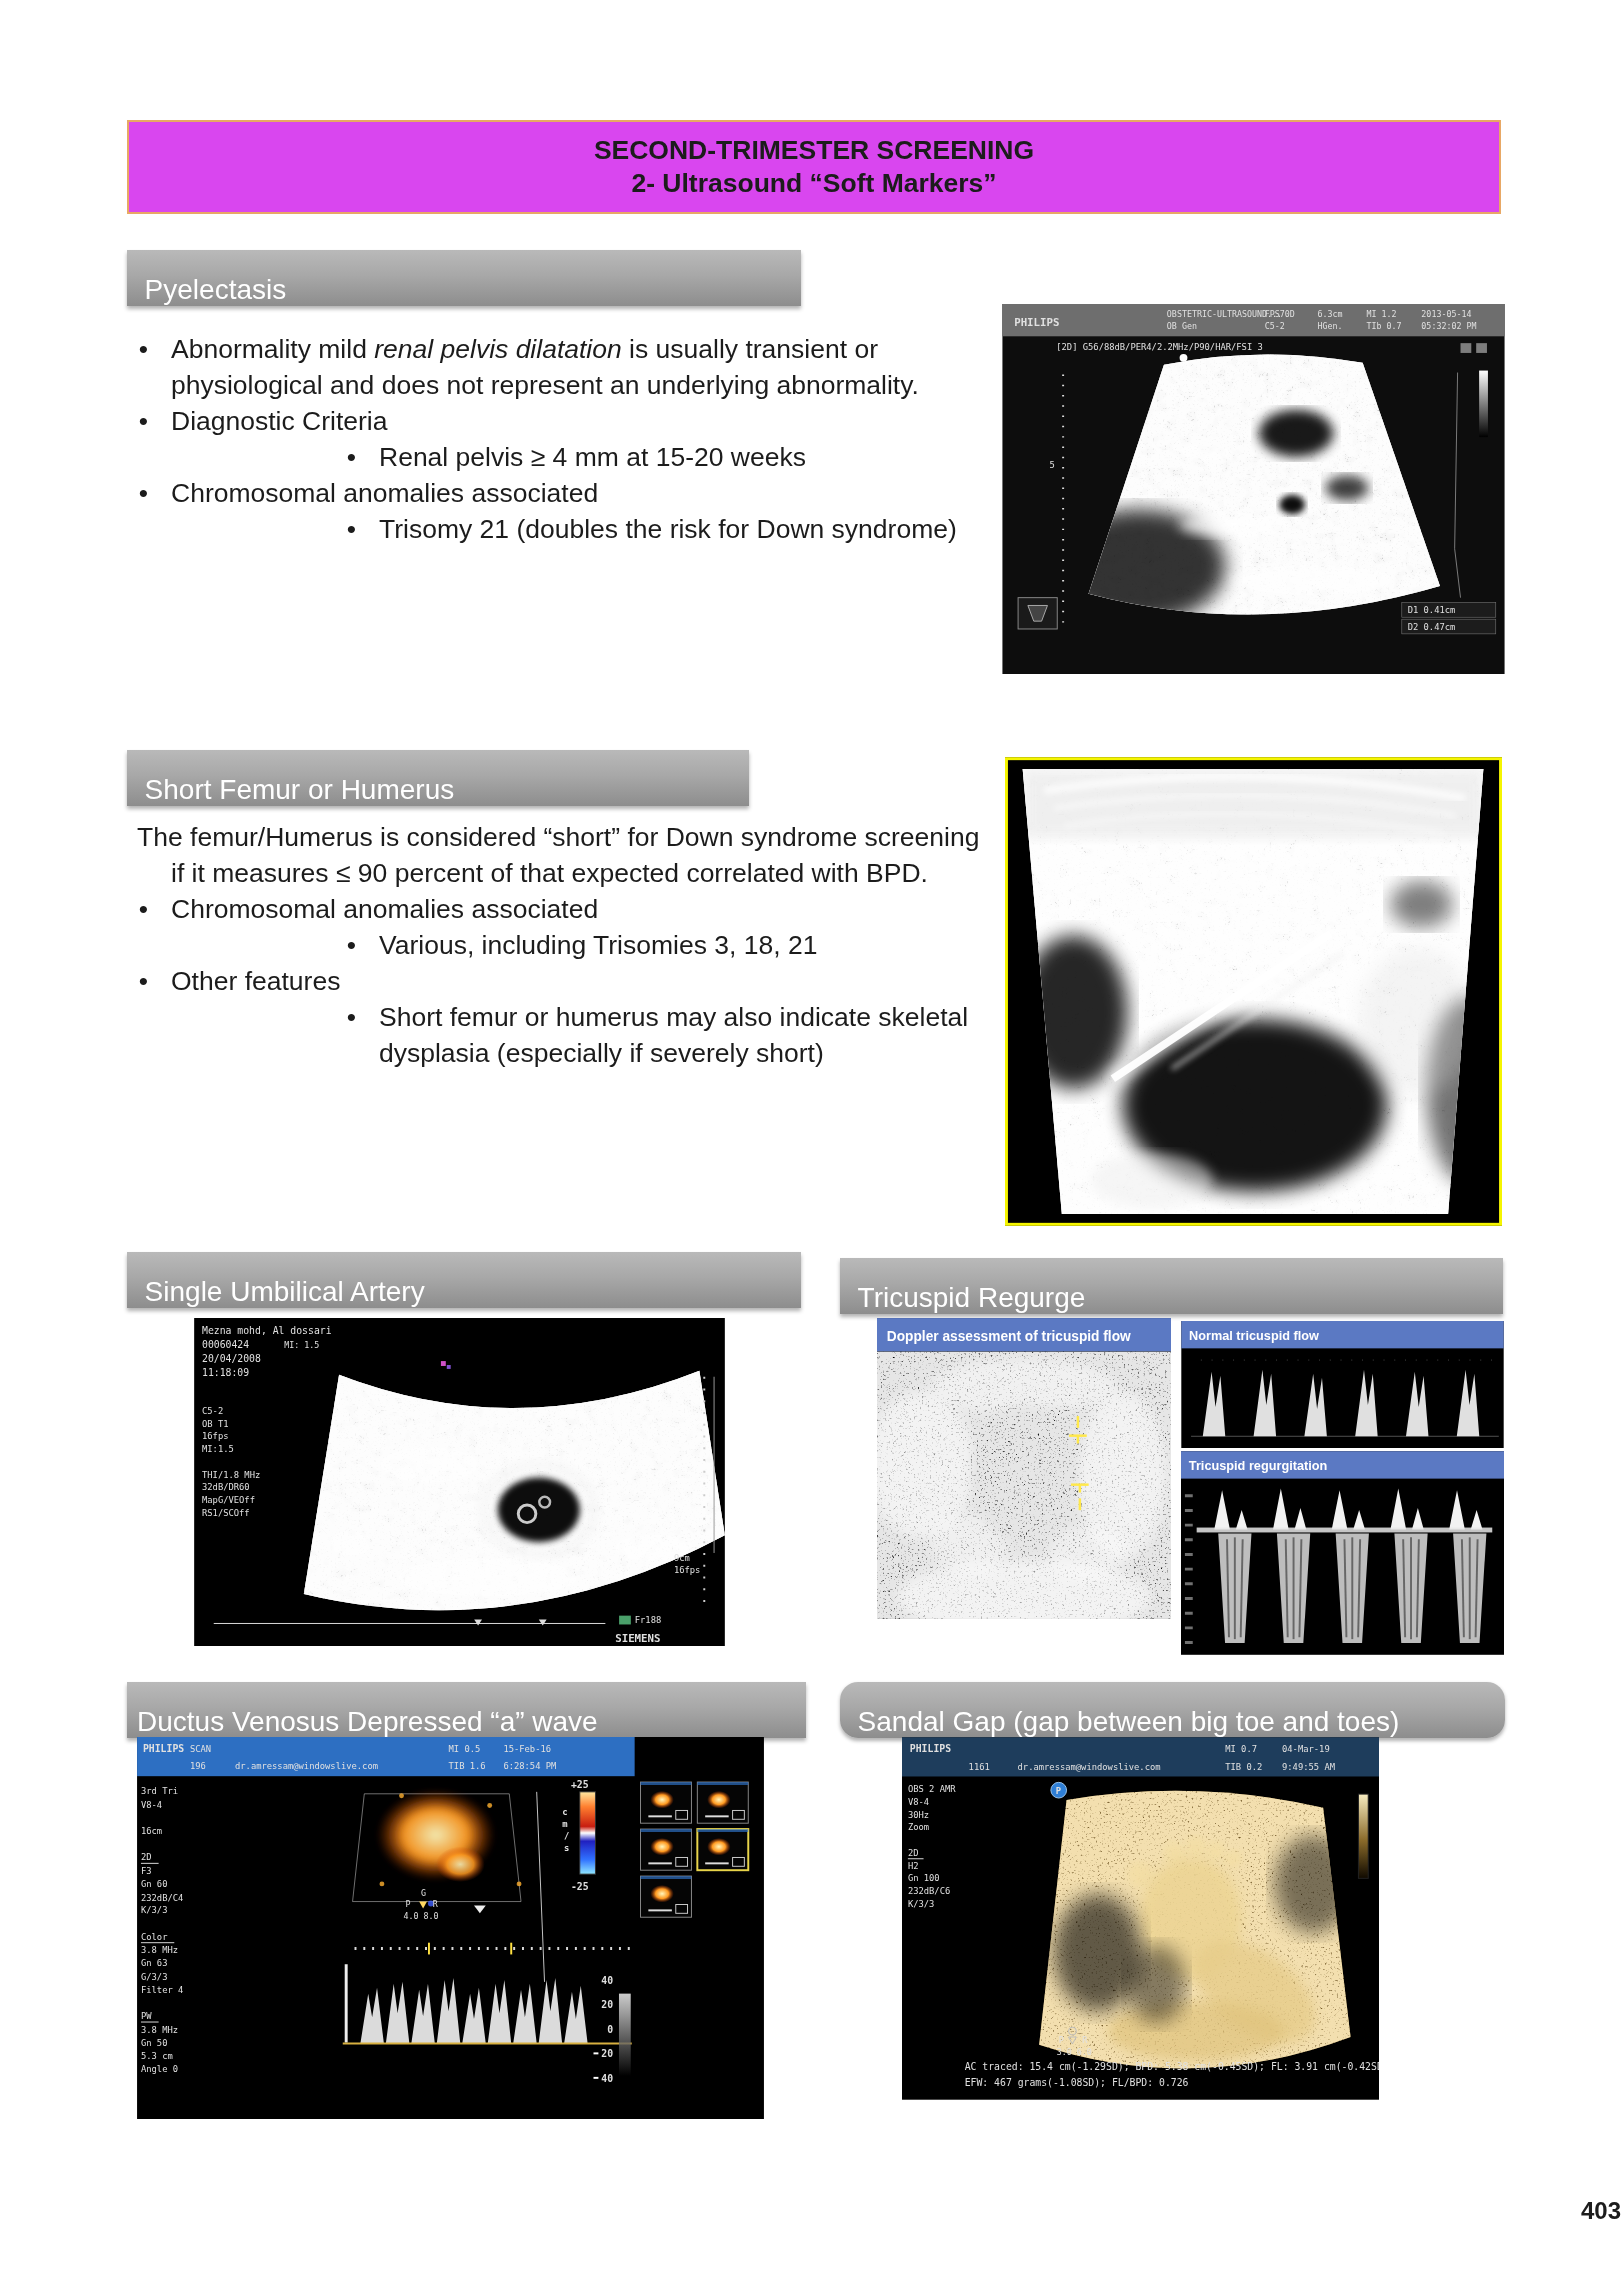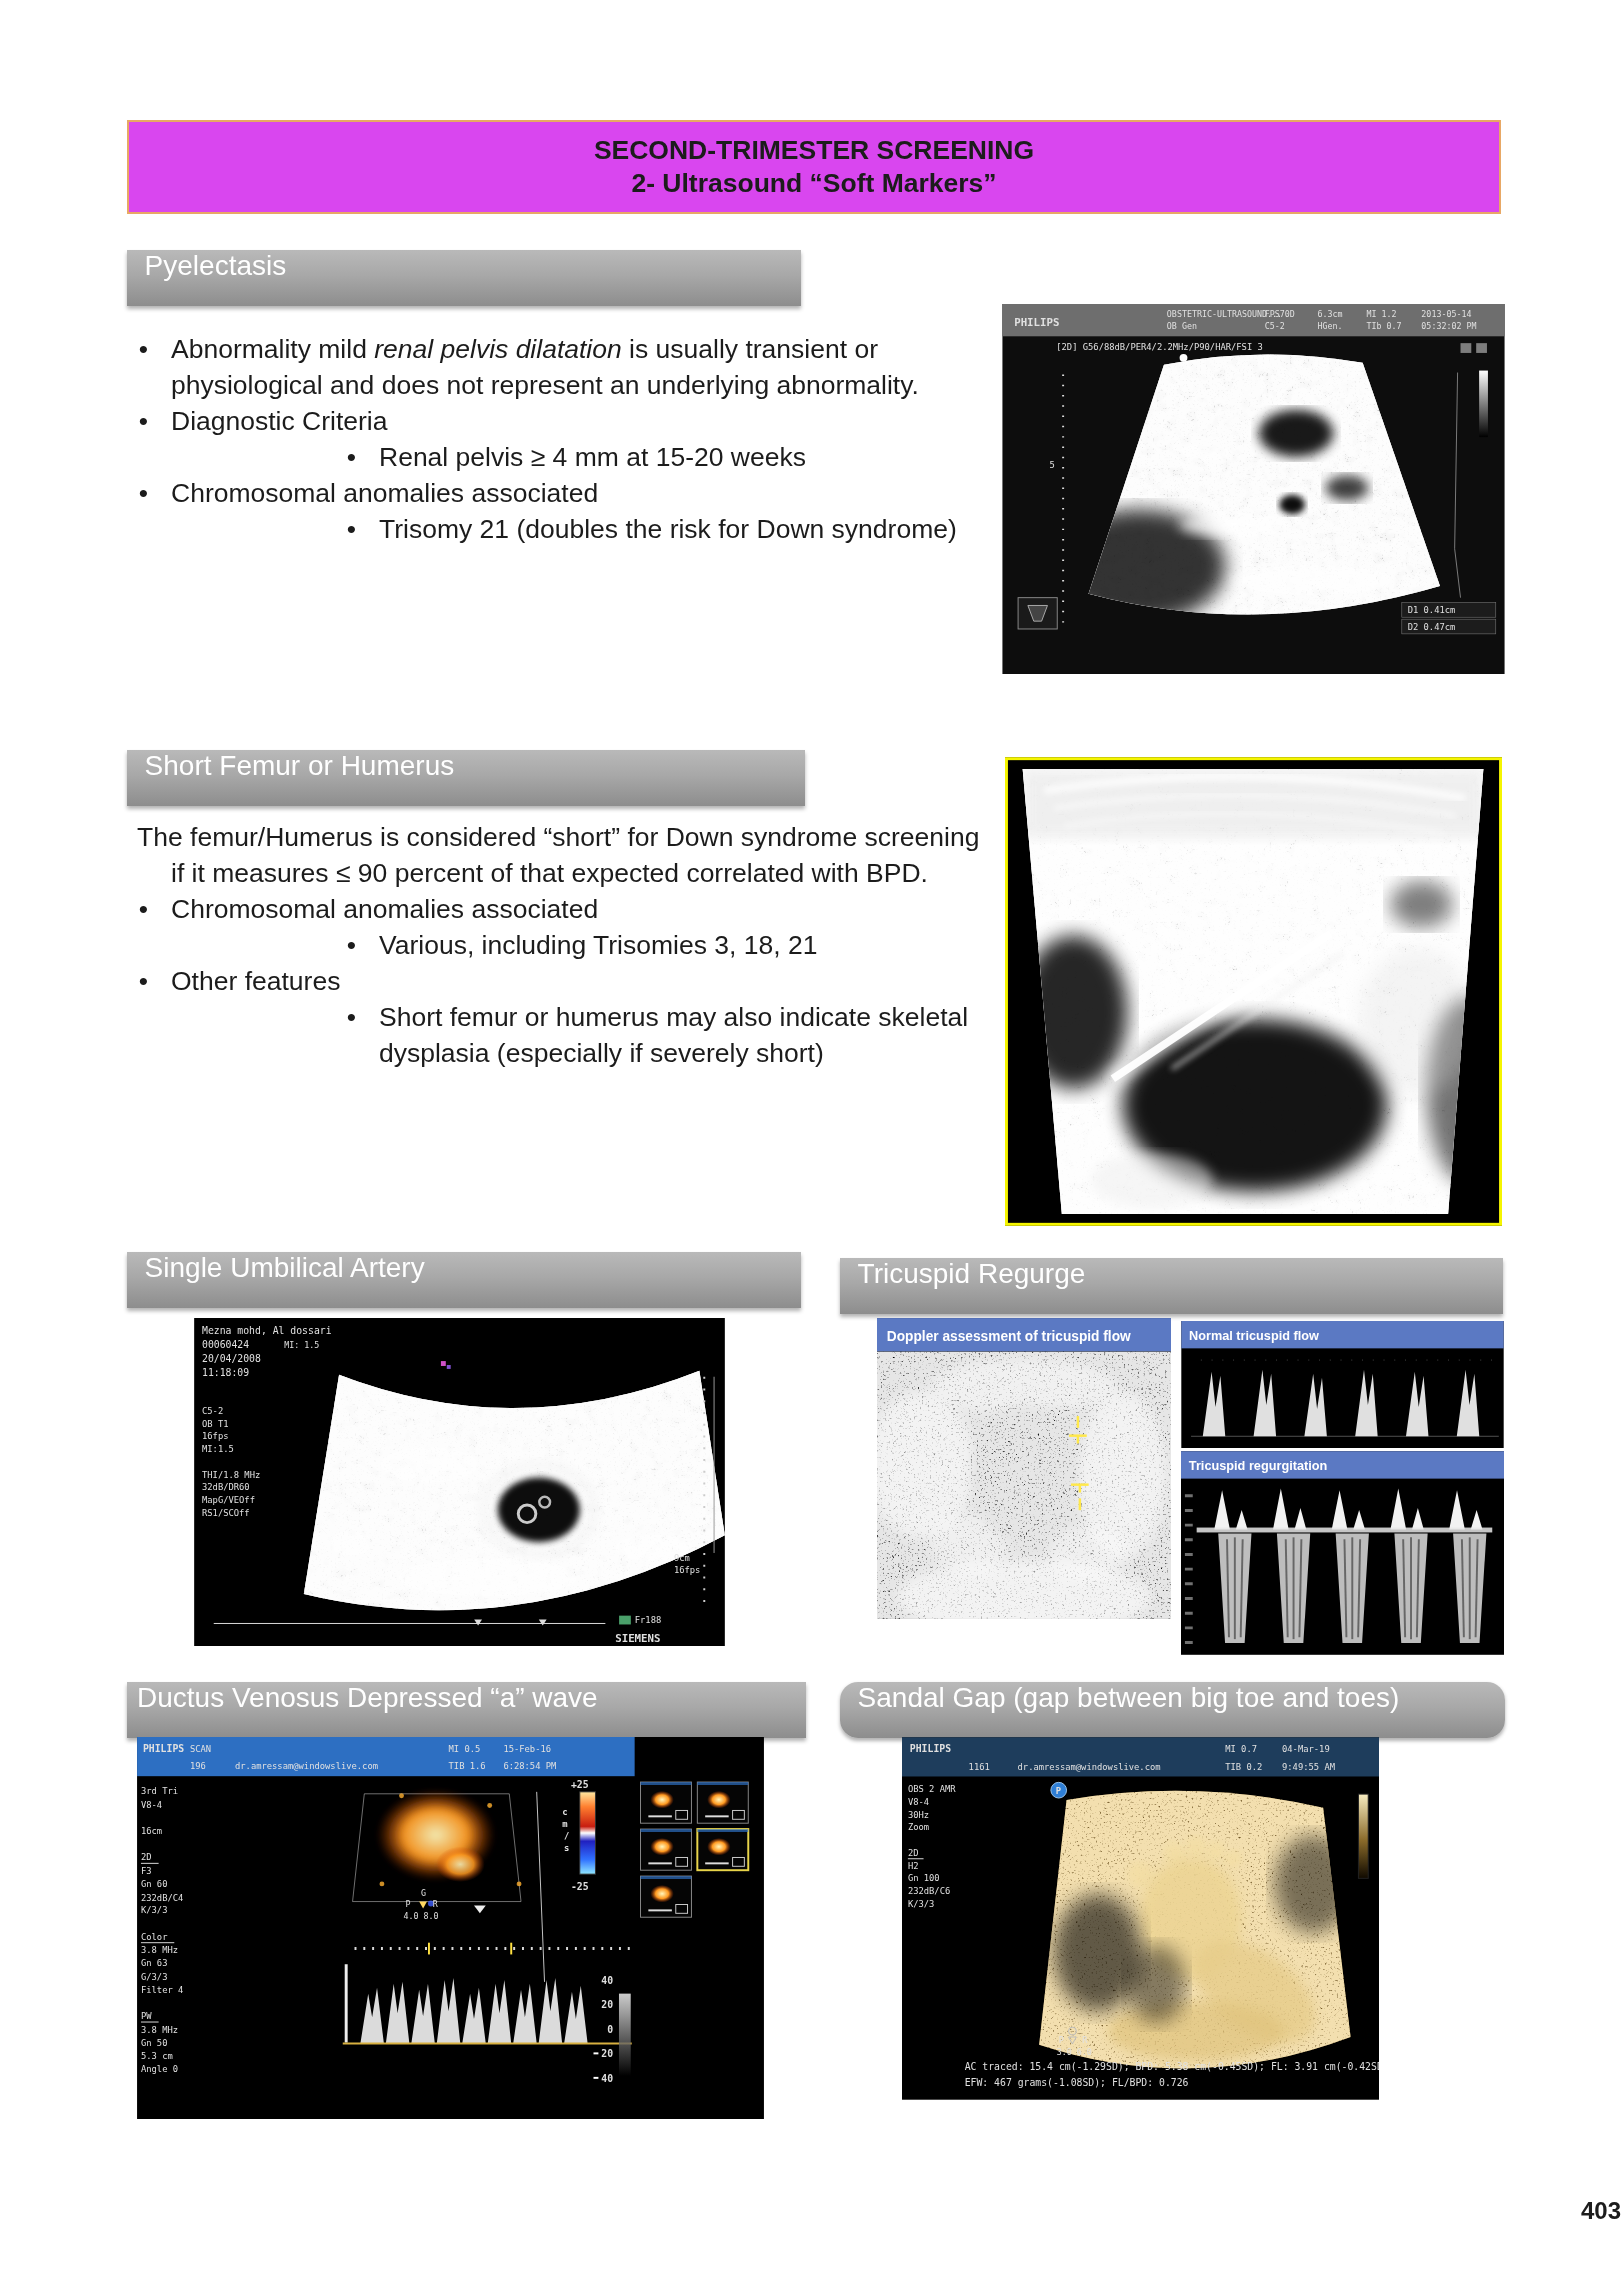--- a/index.html
+++ b/index.html
@@ -7,21 +7,21 @@
        font-family:"Liberation Sans",sans-serif;color:#1c1c1c;}
   #page{position:absolute;inset:0;}
 
   
   .title-box{position:absolute;left:127px;top:120px;width:1374px;height:94px;
     background:#d946ef;border:2.9px solid #e8a865;box-sizing:border-box;
     display:flex;flex-direction:column;justify-content:center;align-items:center;}
   .title-box .t1,.title-box .t2{font-size:26.5px;font-weight:bold;line-height:33px;}
 
   
-  .bar{position:absolute;height:56px;display:flex;align-items:flex-start;
+  .bar{position:absolute;height:56px;display:flex;align-items:flex-end;
     padding-left:17.6px;box-sizing:border-box;color:#ffffff;font-size:28px;
     background:linear-gradient(180deg,#b9b9b9 0%,#a8a8a8 45%,#8d8d8d 100%);
     box-shadow:0 2.9px 3.9px rgba(0,0,0,0.3);}
 
   
   .tblock{position:absolute;font-size:26.5px;line-height:36px;}
   .li{display:flex;}
   .li .dot{flex:0 0 44px;padding-left:11.8px;box-sizing:border-box;}
   .li .txt{max-width:784px;}
   .li2{display:flex;margin-left:208px;}
@@ -98,21 +98,21 @@
 <div id="page">
 
   <div class="title-box">
     <div class="t1">SECOND-TRIMESTER SCREENING</div>
     <div class="t2">2- Ultrasound “Soft Markers”</div>
   </div>
 
   <div class="bar" style="left:127px;top:250px;width:674px;">
     <span>Pyelectasis</span>
     </div>
-  <div class="bar" style="left:127px;top:750px;width:678px;">
+  <div class="bar" style="left:127px;top:750px;width:622px;">
     <span>Short Femur or Humerus</span>
     </div>
   <div class="bar" style="left:127px;top:1252px;width:674px;">
     <span>Single Umbilical Artery</span>
     </div>
   <div class="bar" style="left:840px;top:1258px;width:663px;">
     <span>Tricuspid Regurge</span>
     </div>
   <div class="bar" style="left:127px;top:1682px;width:679px;padding-left:10px;">
     <span>Ductus Venosus Depressed “a” wave</span>

